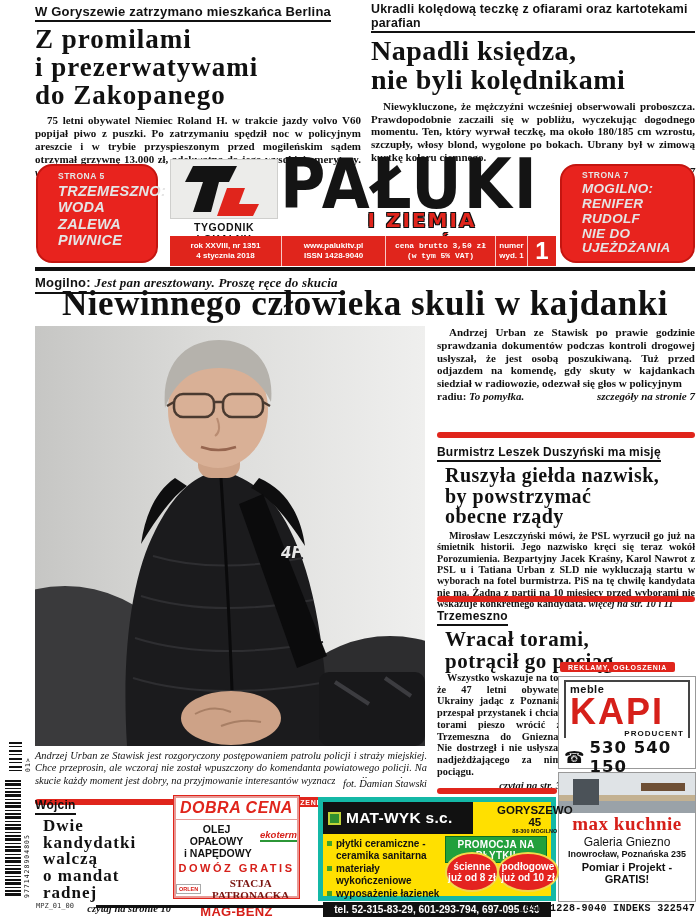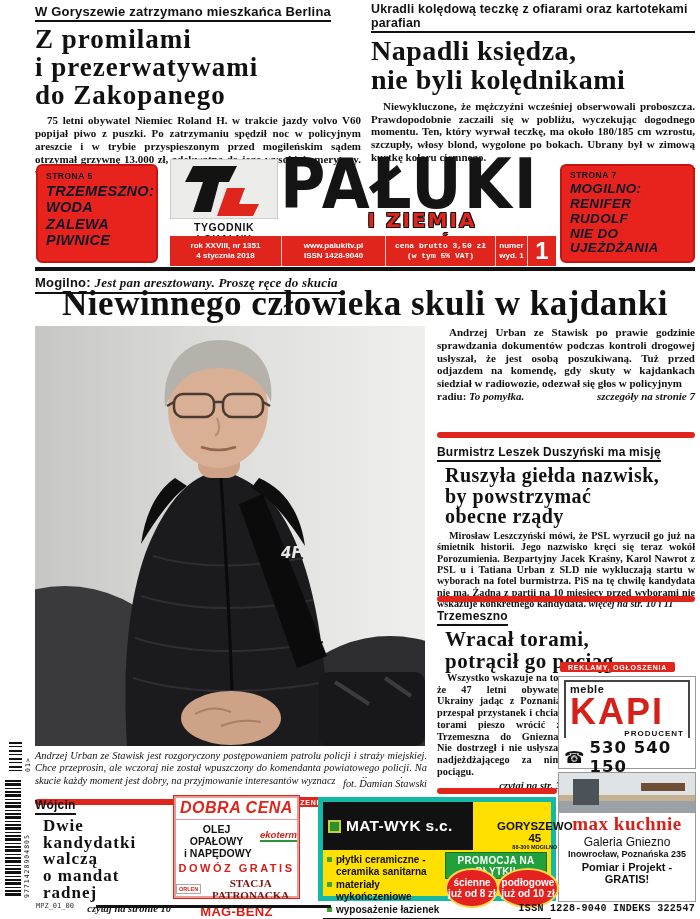--- a/index.html
+++ b/index.html
@@ -26,22 +26,22 @@
   .bodytxt {
     font-weight:700; font-size:11px; line-height:1.17; text-align:justify; text-indent:12px;
   }
   .more { font-style:italic; font-weight:700; }
   .more-line { font-style:italic; font-weight:700; text-align:right; font-size:11.5px; margin-top:2px; }
 
   .divider { background:#e0251c; height:6px; border-radius:3px; }
 
   
   .promo {
-    background:#e8231e; border:2px solid #c41510; border-radius:6px; color:#0f172a;
-    padding:5px 8px; font-family:"Liberation Sans", sans-serif;
+    background:#e8231e; border:2px solid #c41510; border-radius:16px; color:#e5e5e5;
+    padding:5px 20px; font-family:"Liberation Sans", sans-serif;
   }
   .promo .strona { font-size:8.5px; font-weight:700; letter-spacing:0.5px; }
   .promo .ptxt { font-style:italic; font-weight:700; font-size:14.5px; line-height:1.13; letter-spacing:0.3px; margin-top:2px; }
 
   .tl-box { width:108px; height:60px; background:#ececea; border:1px solid #cfcfcd; }
   .tl-tagline { font-family:"Liberation Sans", sans-serif; font-weight:700; font-size:10.5px; letter-spacing:0.6px; margin-top:2px; }
 
   .mast-title {
     font-family:"DejaVu Sans", sans-serif; font-weight:900; font-size:62px; letter-spacing:2px;
     transform:scaleY(1.12); transform-origin:top left; color:#141414; line-height:1;
@@ -90,21 +90,21 @@
   .dobra .dowoz { color:#d6201a; font-weight:900; font-size:11px; letter-spacing:2.5px; margin-top:3px; }
   .dobra .stacja { display:flex; justify-content:center; align-items:center; gap:3px; margin-top:3px; font-family:"Liberation Serif", serif; font-weight:700; font-size:11px; color:#7a1410; }
   .orlen { font-size:5.5px; font-weight:900; color:#d6201a; border:1px solid #aaa; padding:1px 2px; background:#fff; font-family:"Liberation Sans", sans-serif; }
   .dobra .magbenz { color:#d6201a; font-weight:900; font-size:13px; letter-spacing:0.3px; margin-top:3px; }
 
   .matwyk { background:#ffe000; border:5px solid #14b8a6; font-family:"Liberation Sans", sans-serif; }
   .mw-head { display:flex; }
   .mw-brandbar { background:#111; color:#fff; padding:3px 8px 3px 5px; display:flex; align-items:center; gap:5px; flex:0 0 150px; }
   .mw-sq { width:13px; height:13px; background:#2f8f2f; border:2px solid #bfd337; }
   .mw-brand { font-weight:900; font-size:15.5px; letter-spacing:0.3px; }
-  .mw-addr { text-align:center; flex:1; padding-top:18px;margin-left:24px; }
+  .mw-addr { text-align:center; flex:1; padding-top:2px;margin-left:24px; }
   .mw-addr .a1 { font-weight:900; font-size:11.5px; }
   .mw-addr .a2 { font-weight:700; font-size:5.5px; }
   .mw-body { display:flex; padding:2px 4px; }
   .mw-list { flex:0 0 118px; }
   .mw-list li { display:flex; gap:4px; font-weight:700; font-size:10px; line-height:1.15; margin-top:2px; list-style:none; }
   .mw-list .sq { flex:0 0 5px; width:5px; height:5px; background:#3fa32a; margin-top:3px; }
   .mw-right { flex:1; position:relative; }
   .mw-promo { background:#22a03c; border:1px solid #0d7022; color:#fff; font-weight:900; font-size:10px; text-align:center; padding:1.5px 0; letter-spacing:0.2px; }
   .mw-oval { position:absolute; background:#e42320; border:2px solid #f3d94a; border-radius:50%; color:#fff; font-weight:900; text-align:center; display:flex; flex-direction:column; justify-content:center; line-height:1.1; }
   .mw-oval .oa { font-size:10px; } .mw-oval .ob { font-size:10px; }

